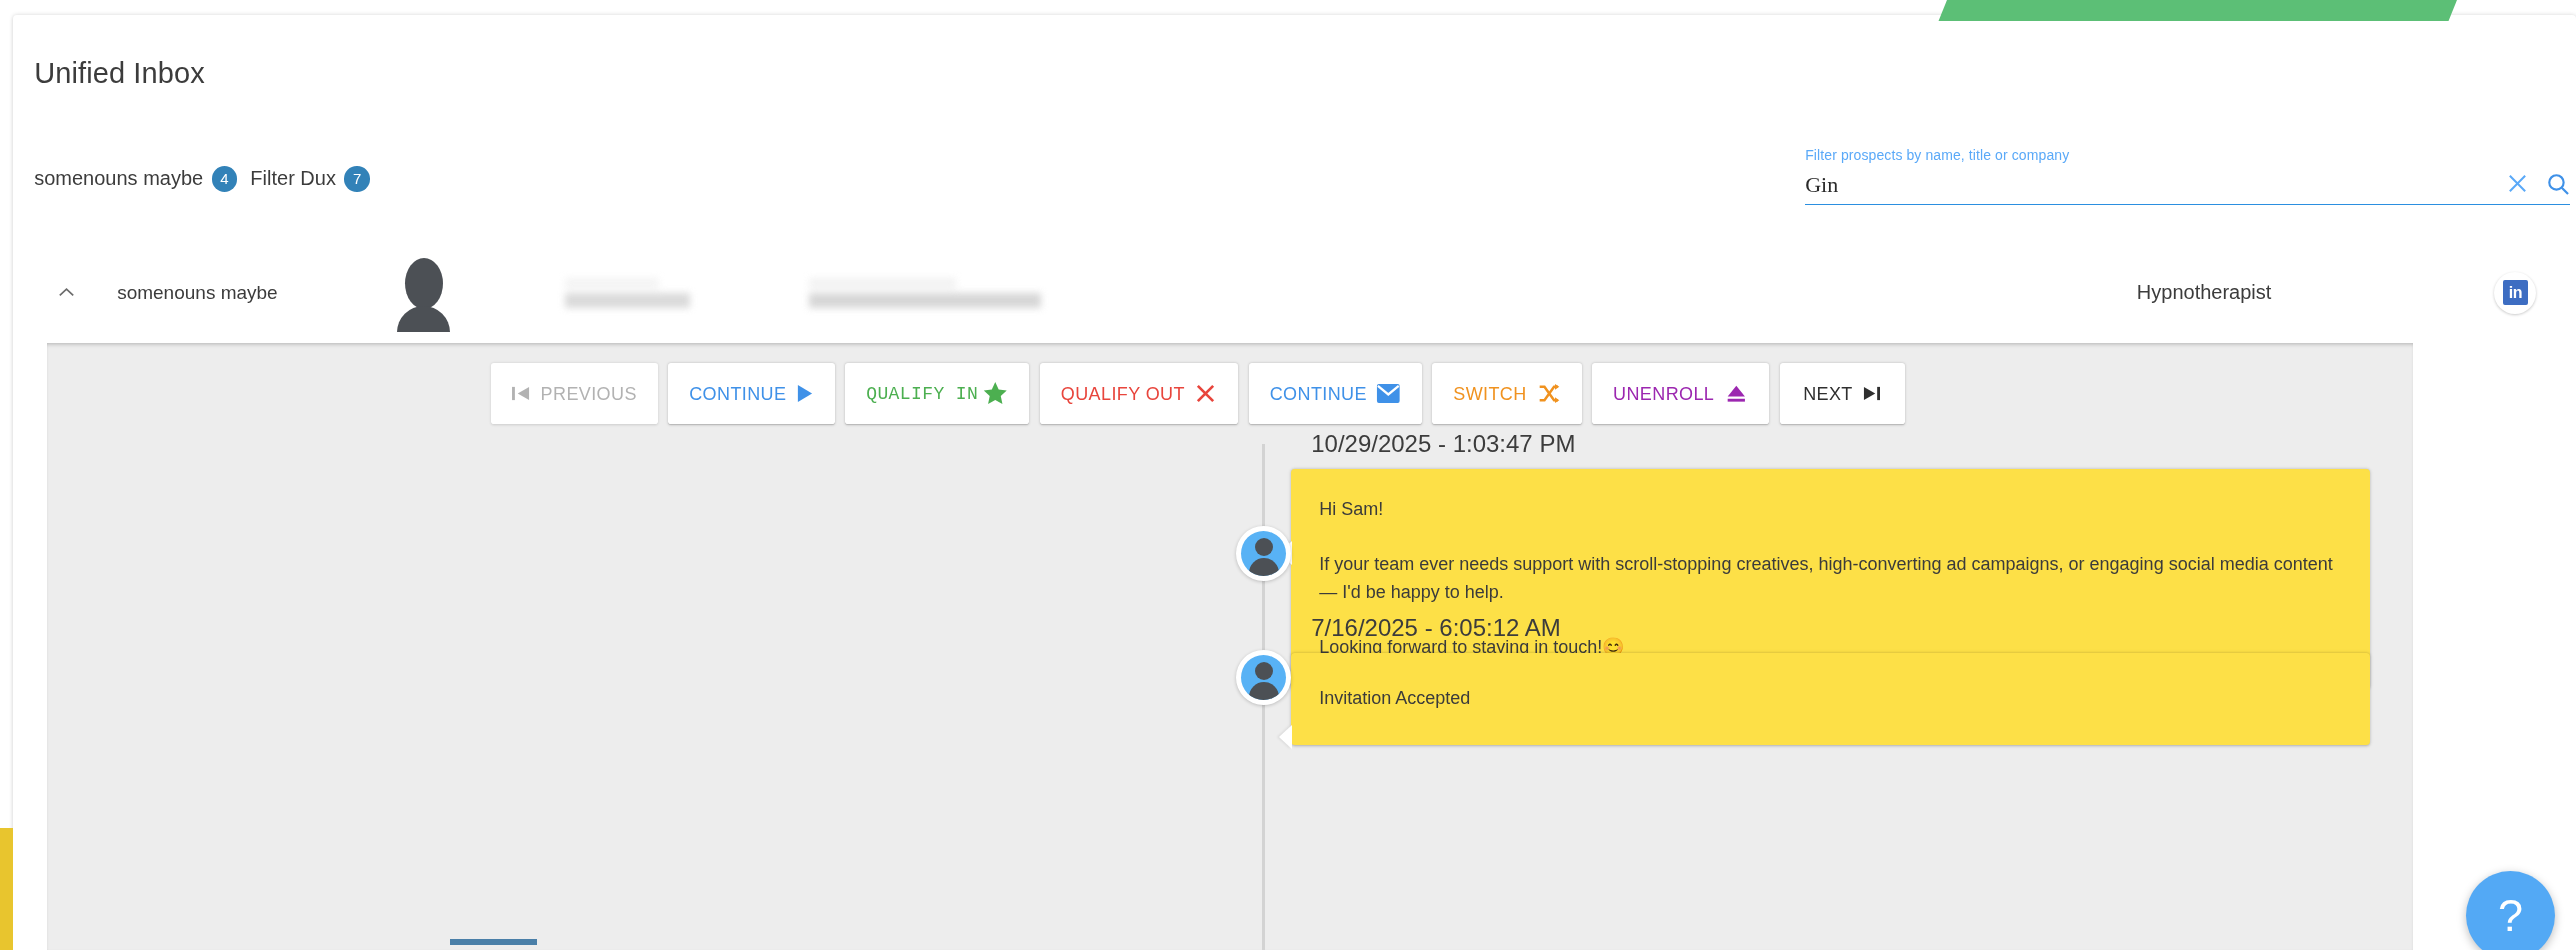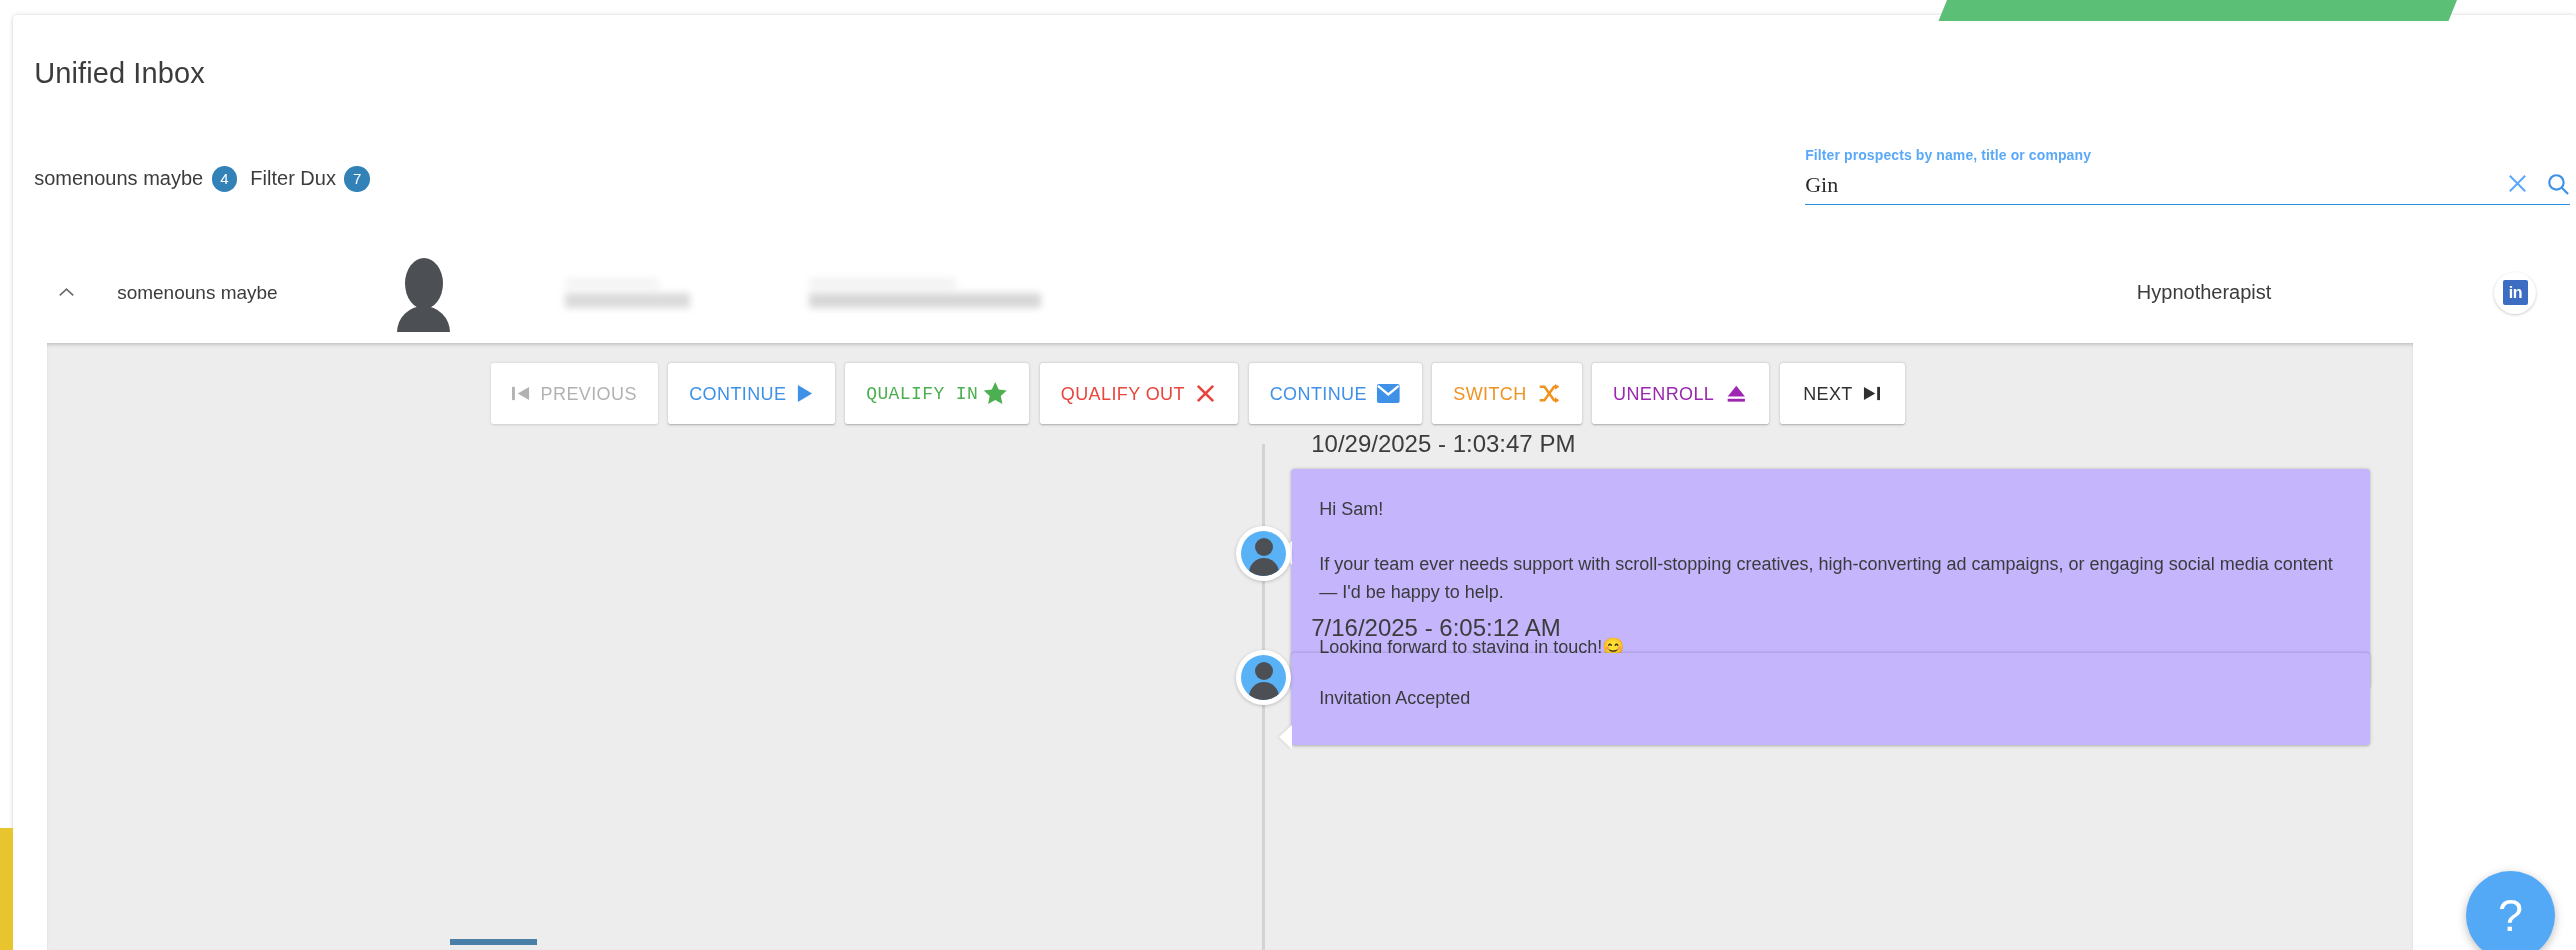--- a/index.html
+++ b/index.html
@@ -118,21 +118,20 @@
     left: 1792px;
     top: 132px;
     width: 765px;
   }
   .search-float-label {
     font-size: 14px;
     color: #5aa9f8;
     letter-spacing: 0.1px;
     display: block;
     margin-bottom: 8.5px;
-    font-weight: bold;
   }
   .search-row {
     position: relative;
     display: flex;
     align-items: flex-end;
     border-bottom: 1.9px solid #2b8fe0;
     padding-bottom: 5.7px;
   }
   .search-input {
     flex: 1;
@@ -320,21 +319,21 @@
 
   .msg-block { position: absolute; }
   .msg-ts {
     font-size: 24px;
     color: #3c3c3c;
     margin-bottom: 11.3px;
     margin-left: 20px;
   }
   .msg-bubble {
     position: relative;
-    background: #c4b5fd;
+    background: #fde047;
     border-radius: 3.8px;
     box-shadow: 0 0.9px 3.8px rgba(0,0,0,0.18), 0 0.9px 1.9px rgba(0,0,0,0.10);
     padding: 26.5px 28px;
     width: 1079px;
   }
   .msg-bubble::before {
     content: "";
     position: absolute;
     left: -12.3px;
     top: 72px;

